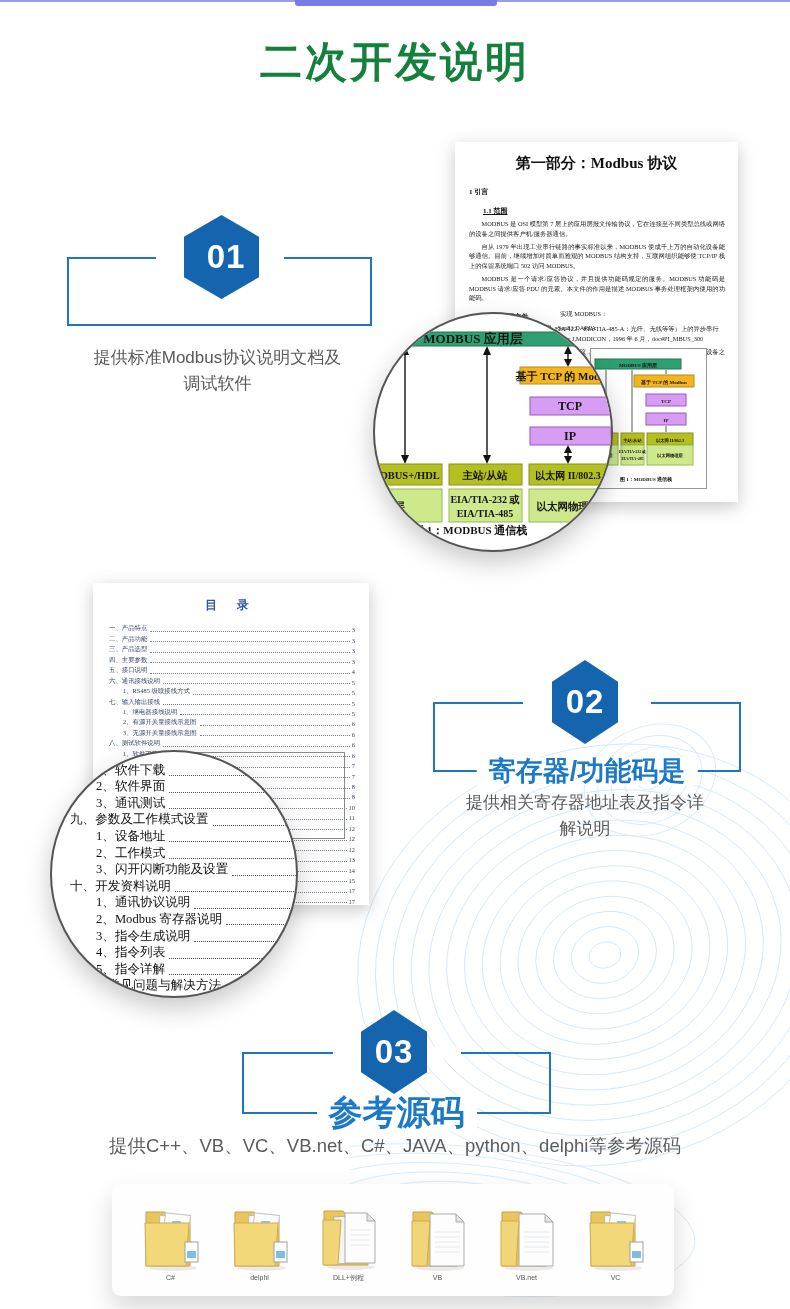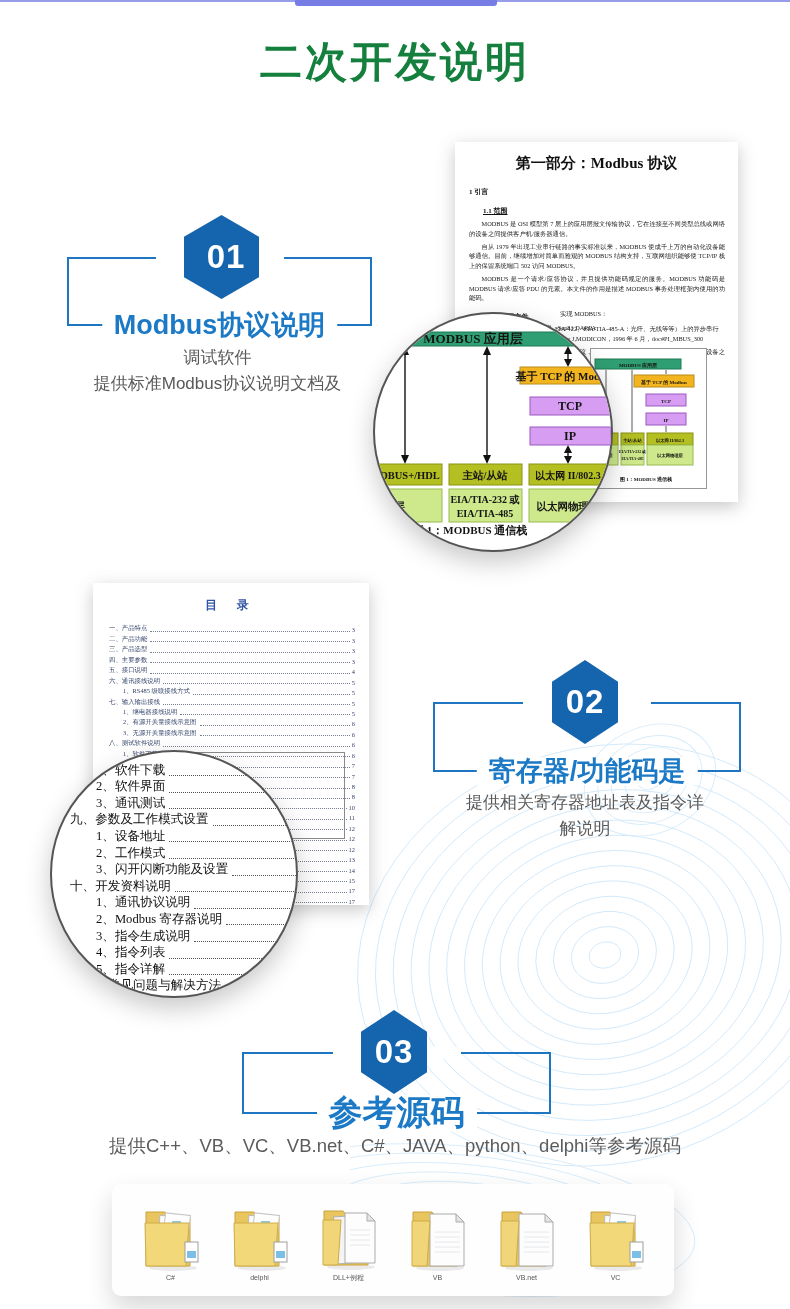--- a/index.html
+++ b/index.html
@@ -190,28 +190,27 @@
       <text class="dg-t" x="110" y="203" font-size="10" text-anchor="middle">EIA/TIA-485</text>
       <rect x="154" y="175" width="78" height="33" stroke="#9ab94f" fill="#cde98c"></rect>
       <text class="dg-t" x="193" y="196" font-size="10.5" text-anchor="middle">以太网物理层</text>
       <text class="dg-t" x="38" y="220" font-size="11">图 1：MODBUS 通信栈</text>
     </svg>
   </div>
 
   <div>
     <div class="brk" style="left:67px;top:257px;width:301px;height:65px;">
       <div class="brk-gap"></div>
-      <div class="sec-title">Modbus协议说明</div>
     </div>
     <div class="hex" style="left:184px;top:215px;padding-left:9px;">
       <span>01</span>
     </div>
     <div class="sec-desc" style="left:40px;top:345px;width:355px;">
+      <div>提供标准Modbus协议说明文档及</div>
       <div>调试软件</div>
-      <div>提供标准Modbus协议说明文档及</div>
     </div>
   </div>
 
   <div class="page" style="left:93px;top:583px;width:276px;height:322px;">
     <div class="toc-title">目  录</div>
     <div class="toc-rows">
 
     <div class="trow">
           <span class="lbl">一、产品特点</span>
           <span class="lead"></span>

